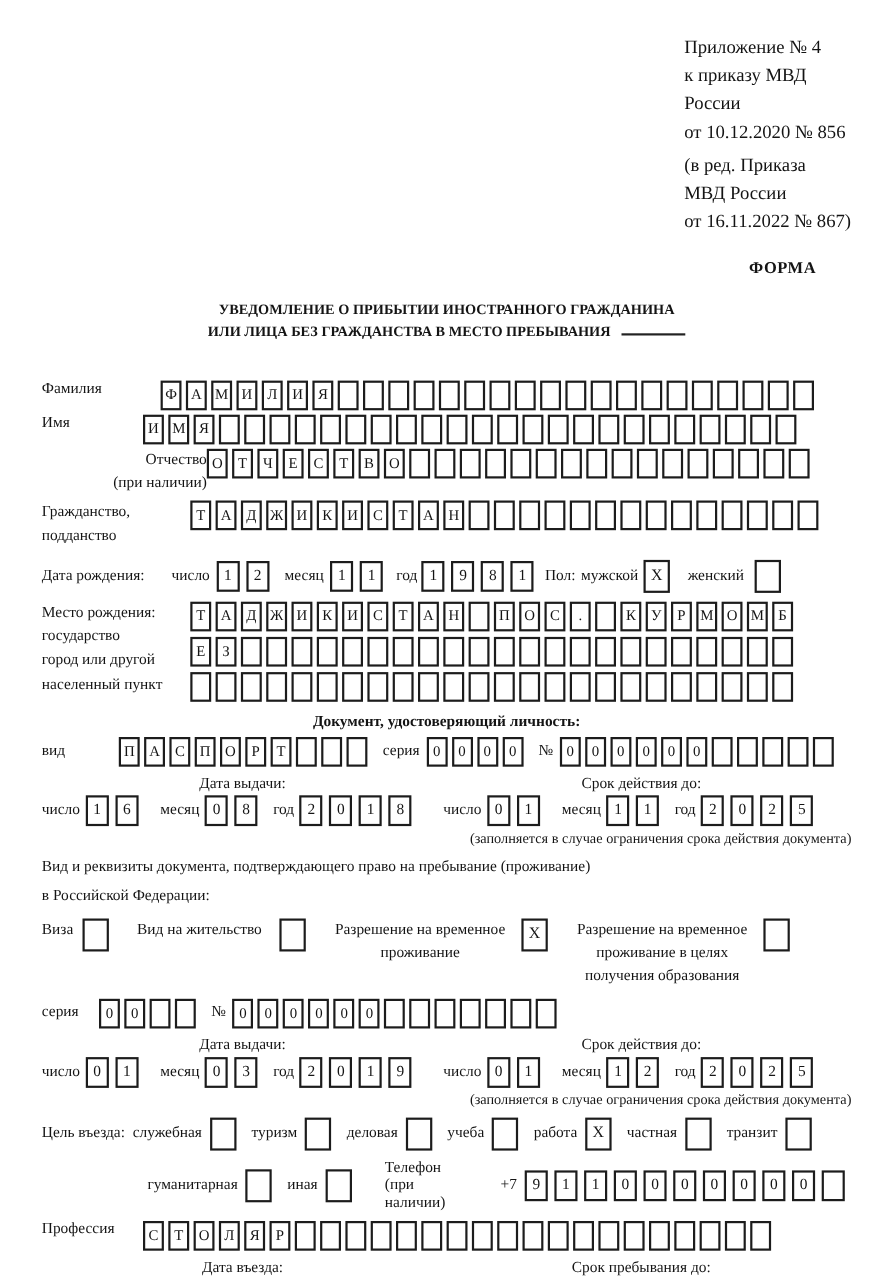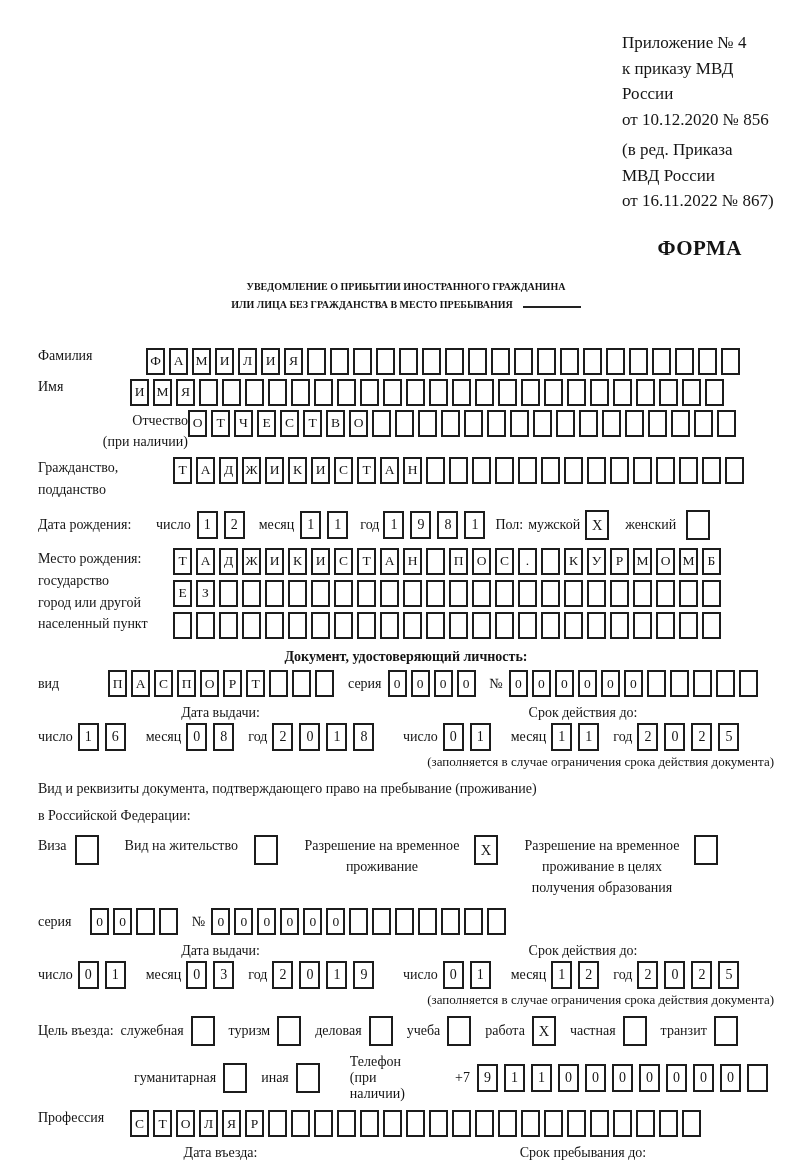--- a/index.html
+++ b/index.html
@@ -4,22 +4,22 @@
 <style>
   html,body{margin:0;padding:0;background:#ffffff;}
   body{width:800px;height:1163px;overflow:hidden;color:#141414;
        font-family:"Liberation Serif","DejaVu Serif",serif;font-size:14px;}
   .page{box-sizing:border-box;width:800px;height:1163px;padding:30px 26px 0 38px;}
 
   
   .annex{margin-left:584px;font-size:17px;line-height:1.5;}
   .annex .gap{height:5px;}
   .form-label{margin-top:22px;text-align:right;padding-right:32px;
-              font-weight:bold;font-size:21px;letter-spacing:.5px;}
-  .title{margin-top:18px;text-align:center;font-weight:bold;font-size:10px;line-height:1.55;}
+              font-weight:bold;font-size:15px;letter-spacing:.5px;}
+  .title{margin-top:18px;text-align:center;font-weight:bold;font-size:13px;line-height:1.55;}
   .blank-line{display:inline-block;width:58px;border-bottom:2px solid #222;
               margin-left:10px;vertical-align:baseline;height:12px;}
   .sec-heading{margin-top:22px;font-weight:bold;font-size:14.3px;}
 
   
   .row{display:flex;align-items:flex-start;margin:4px 0 2px 0;}
   .label{flex:none;}
   .w92{width:92px;} .w135{width:135px;} .w70{width:70px;}
   .cells{display:inline-flex;flex:none;white-space:nowrap;}
   .cell{flex:none;display:inline-flex;align-items:center;justify-content:center;

